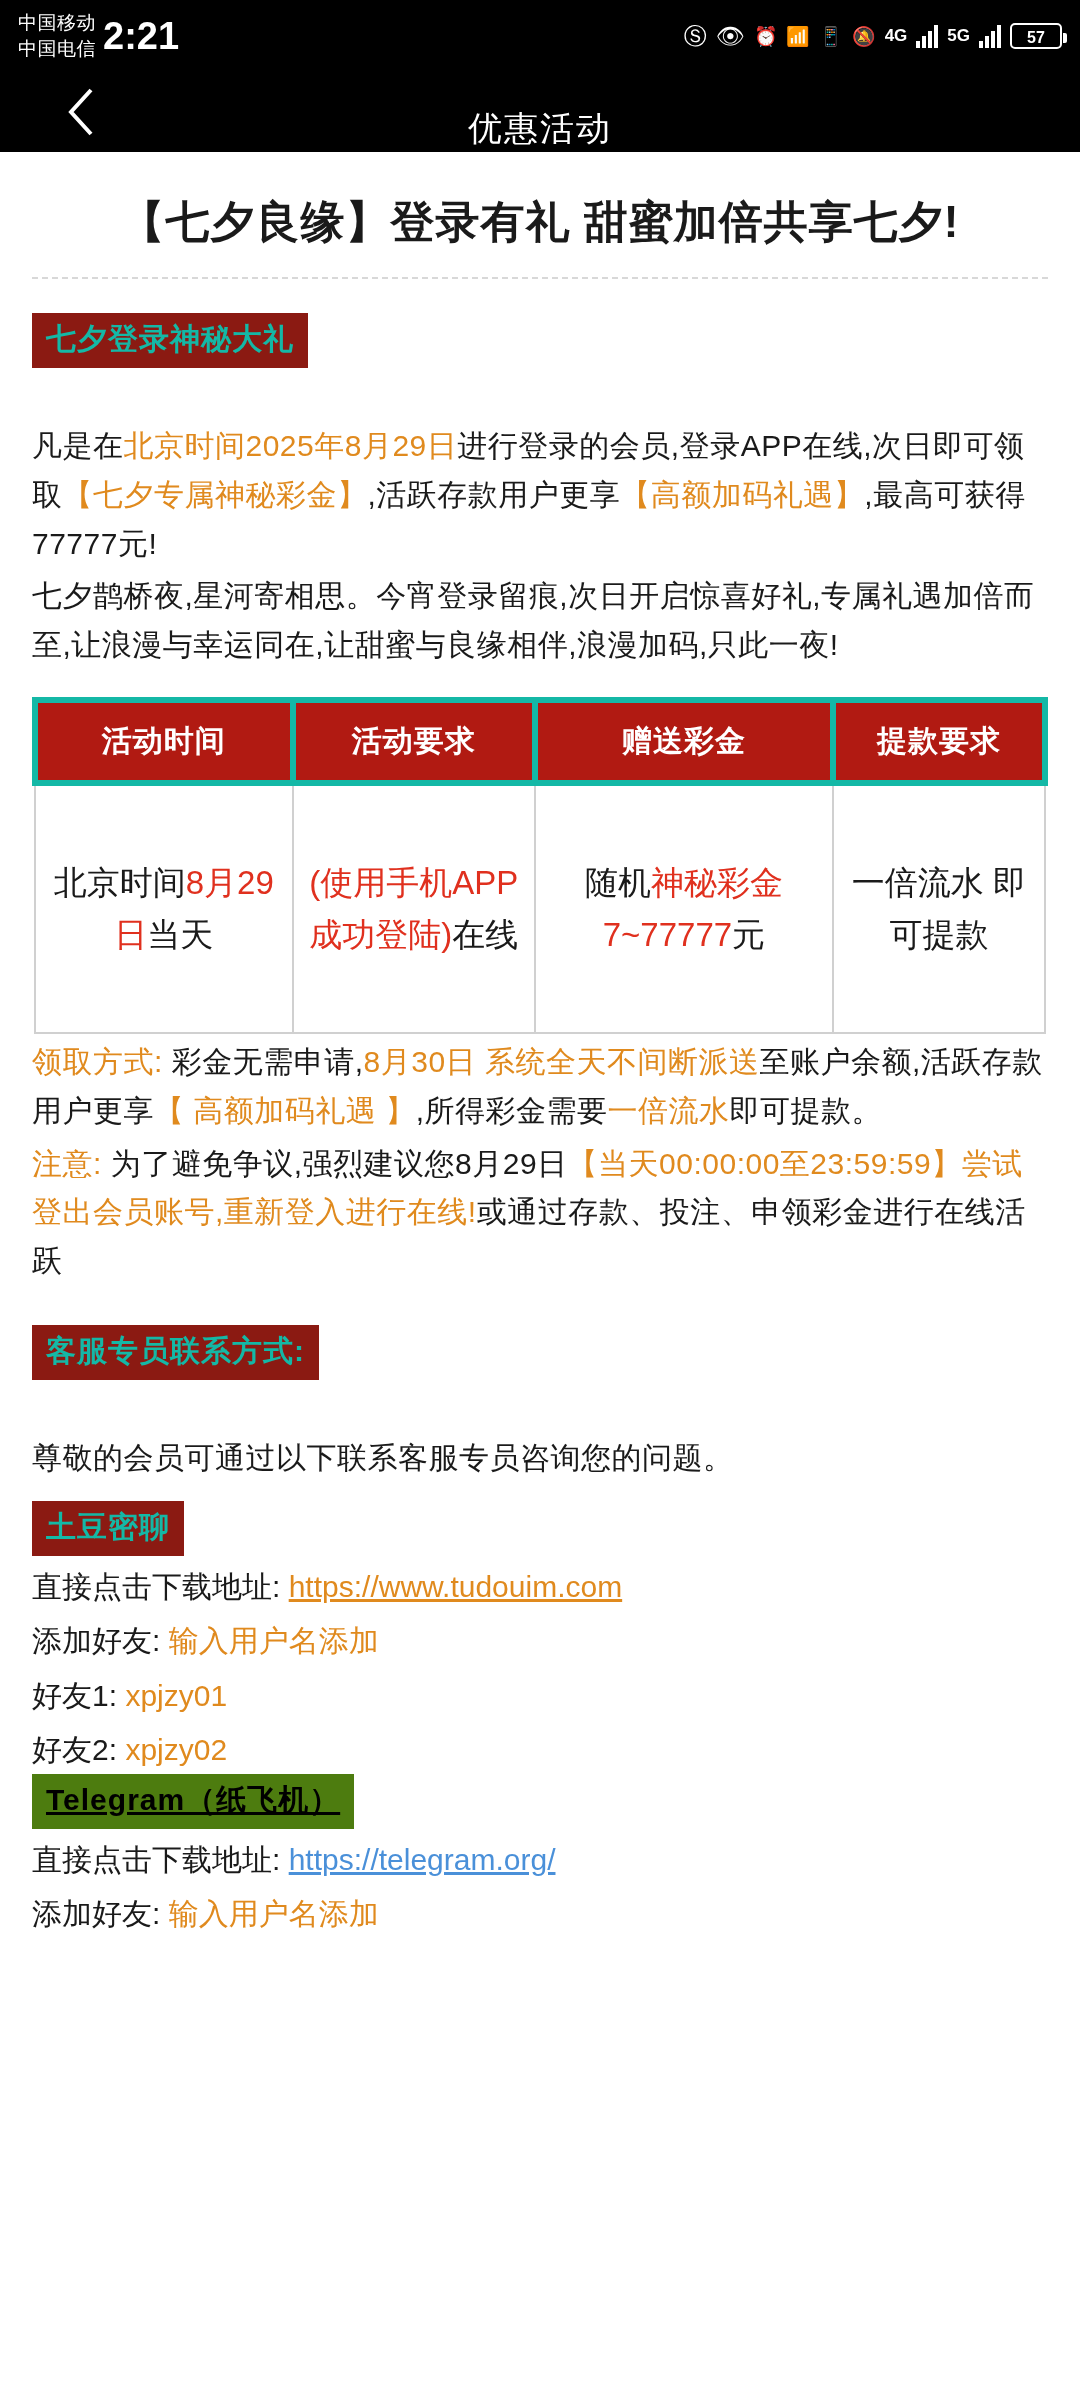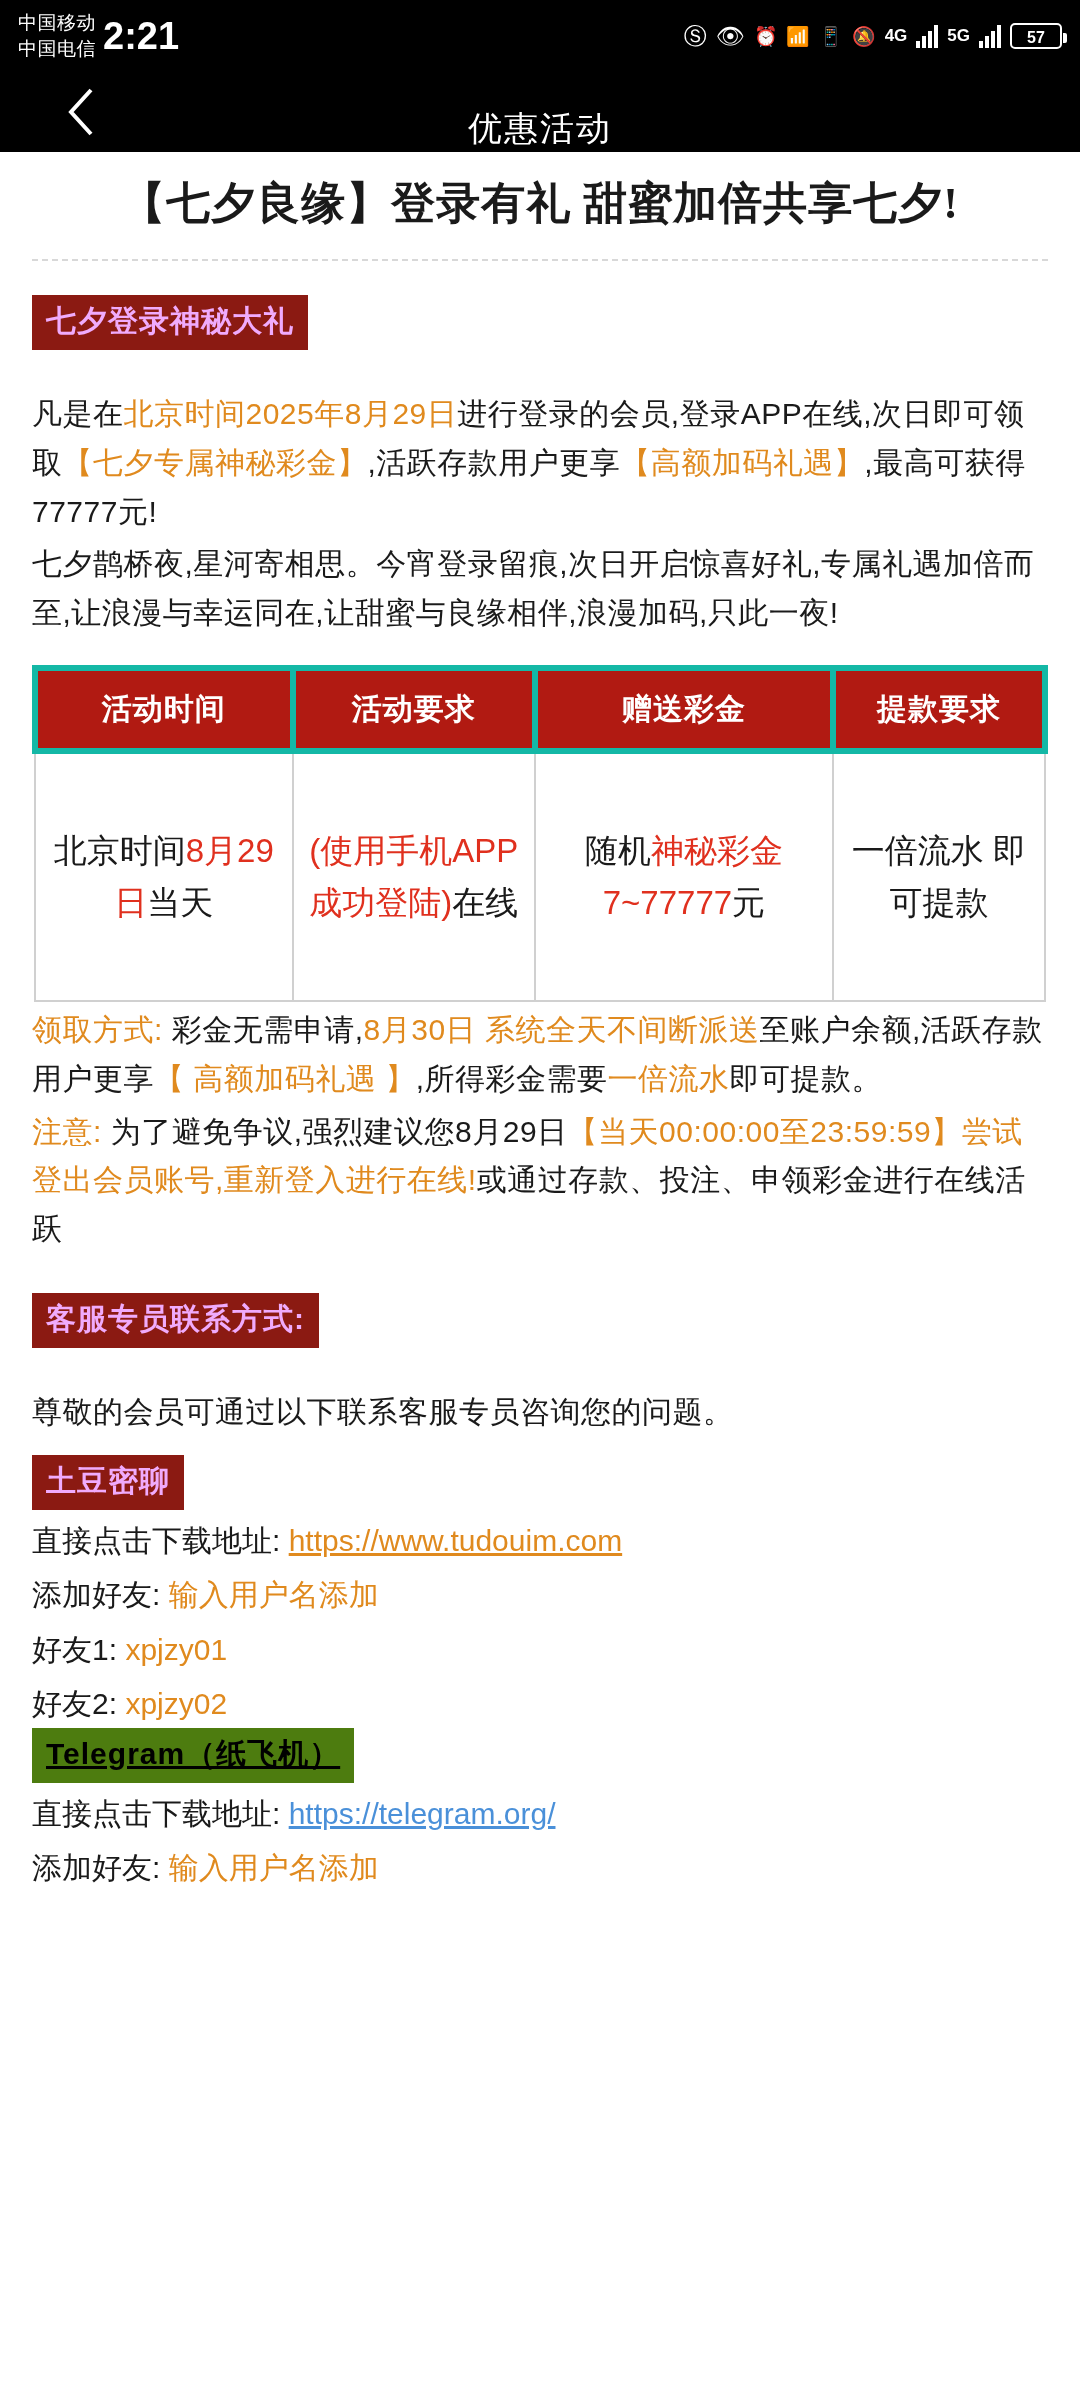--- a/index.html
+++ b/index.html
@@ -60,35 +60,34 @@
     font-size:34px; letter-spacing:2px;
   }
 
   
   .content {
     padding:0 32px;
     color:#1a1a1a;
   }
   .headline {
     font-size:44px; font-weight:bold; line-height:1.35;
-    text-align:center; padding:22px 10px 26px;
+    text-align:center; padding:40px 10px 26px;
     letter-spacing:1px;
-    font-family:Liberation Serif, serif;
   }
   .divider {
     border-top:2px dashed #d8d8d8; margin:0 0 34px;
   }
   .tag {
-    display:inline-block; background:#8b1a12; color:#f0abfc;
+    display:inline-block; background:#8b1a12; color:#14b8a6;
     font-size:30px; font-weight:bold; padding:6px 14px 8px;
     letter-spacing:1px;
   }
   .tag.yellow { background:#4d7c0f; color:#000;text-decoration:underline; }
   .para {
-    font-size:30px; line-height:1.62; margin-top:40px; letter-spacing:0.5px;
+    font-size:30px; line-height:1.62; margin-top:54px; letter-spacing:0.5px;
   }
   .para.tight { margin-top:4px; }
   .hl-red { color:#e0301e; }
   .hl-orange { color:#e08a1e; }
 
   
   table.promo {
     width:100%; border-collapse:collapse; margin-top:28px;
     table-layout:fixed;
   }

